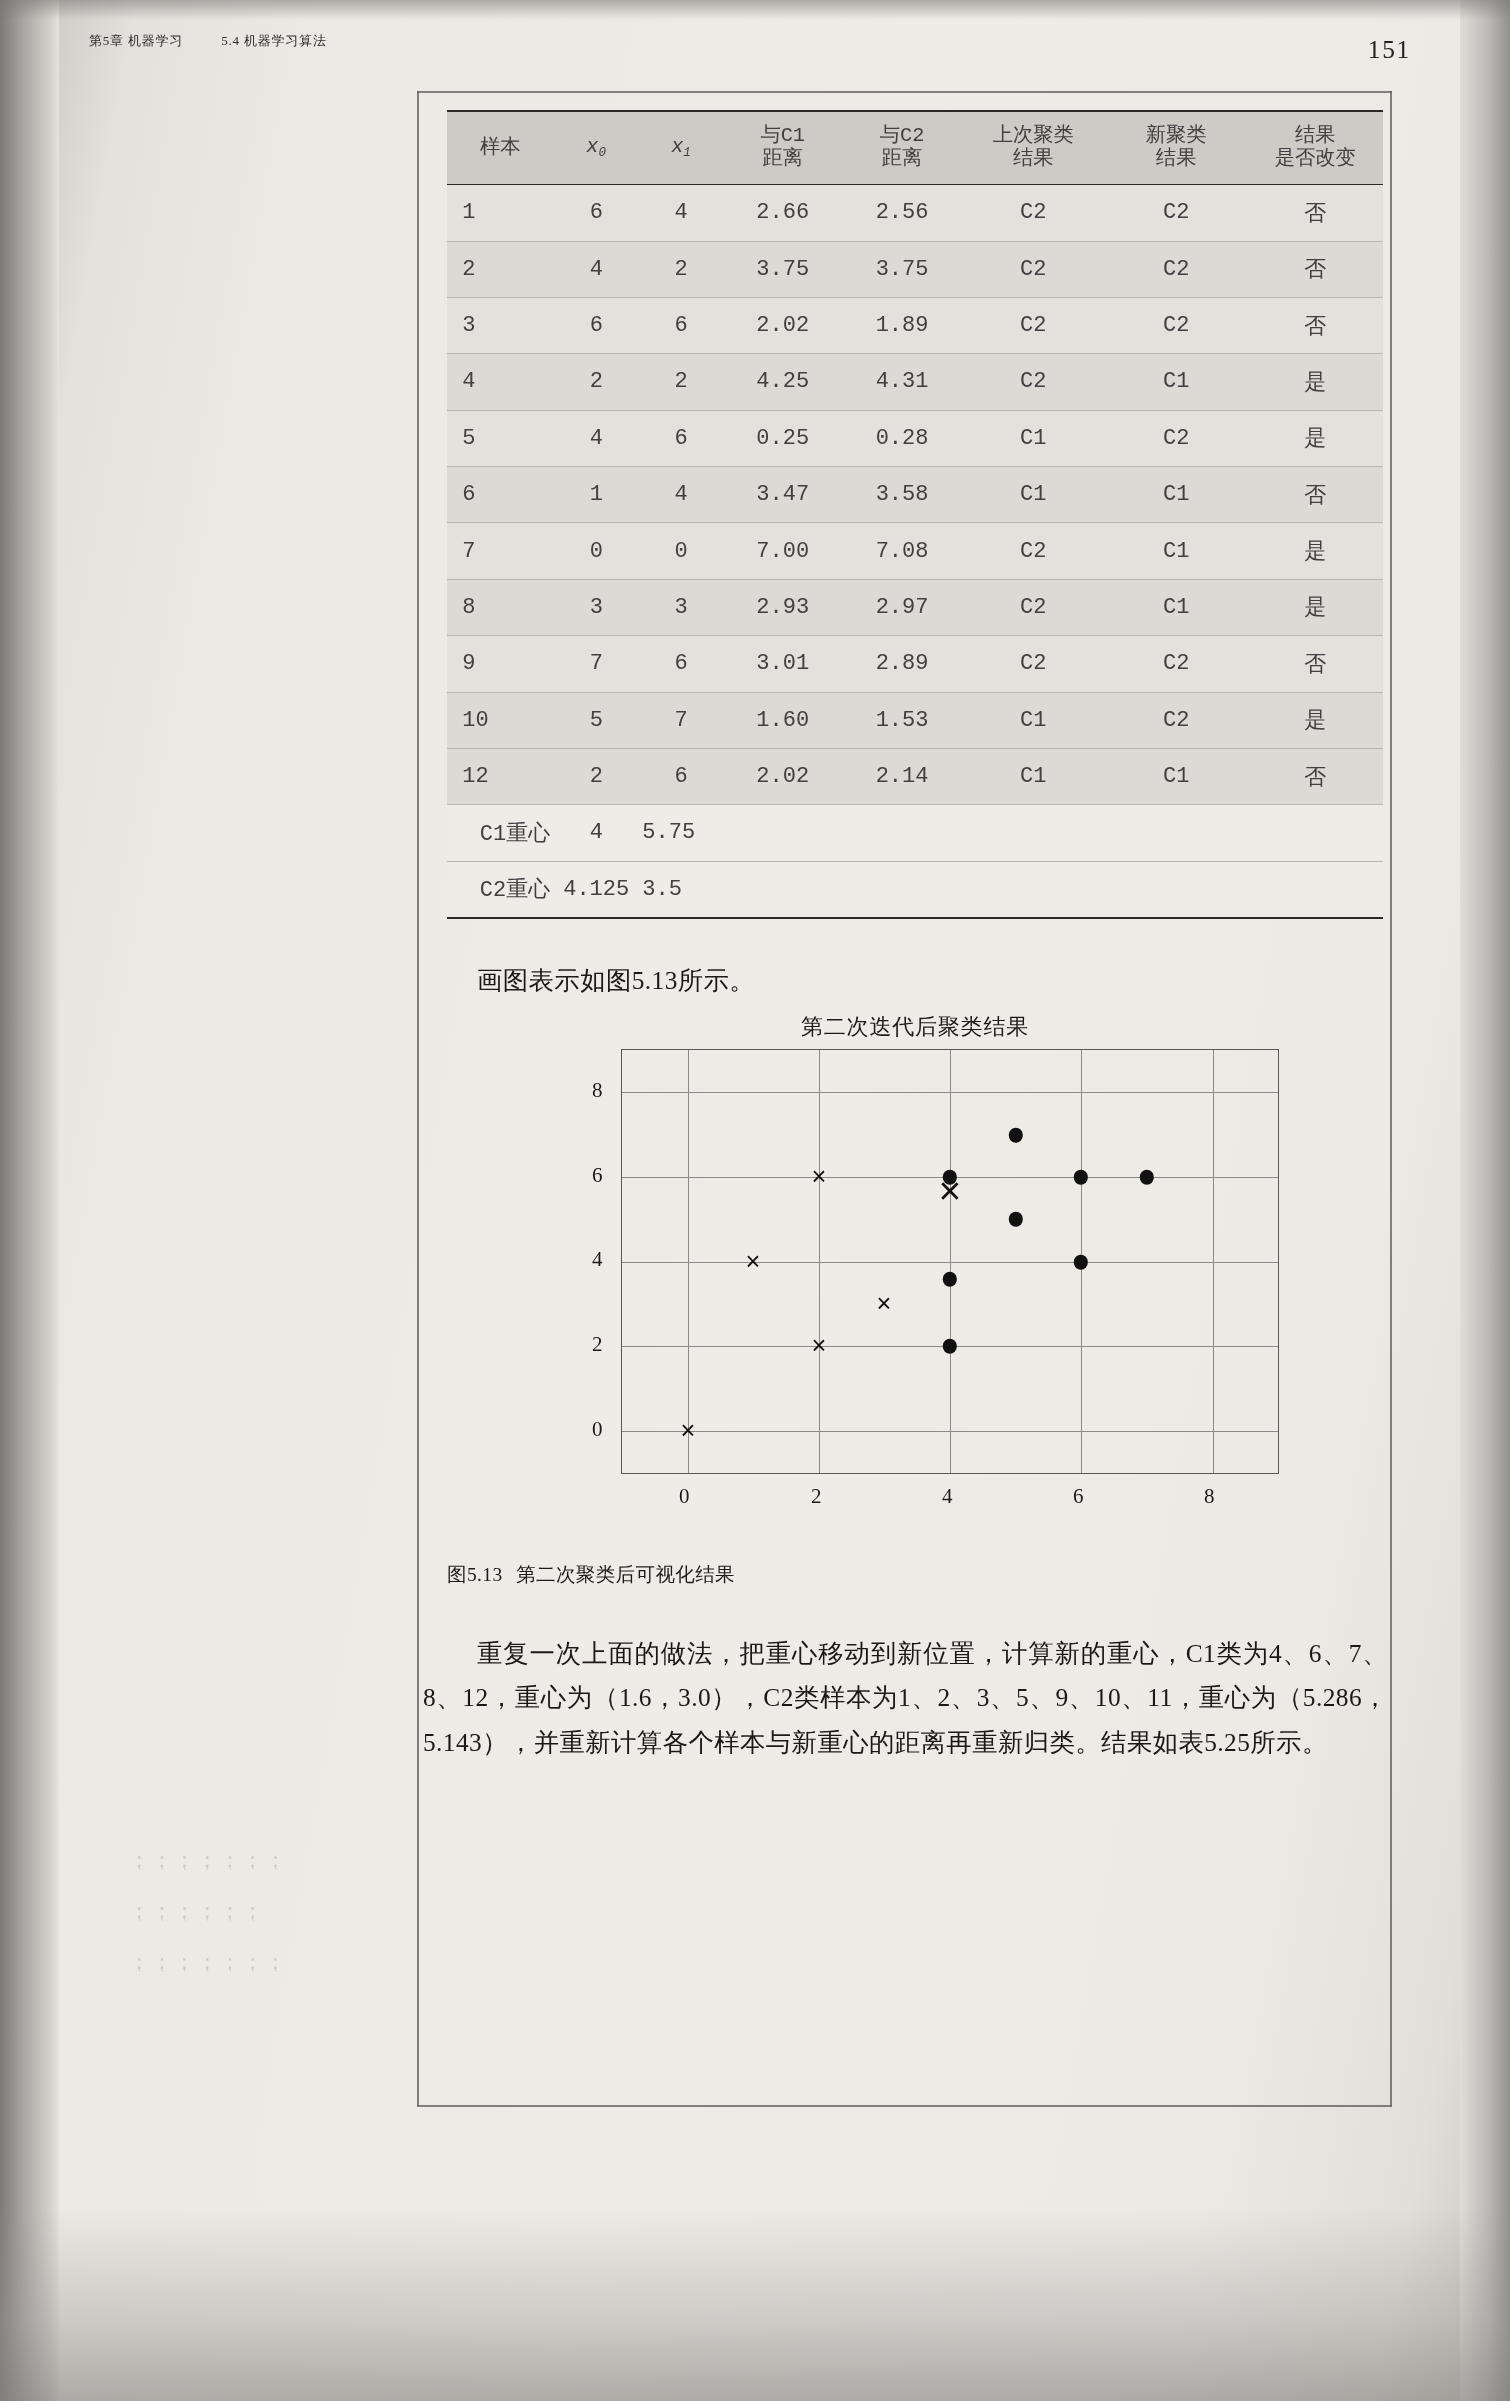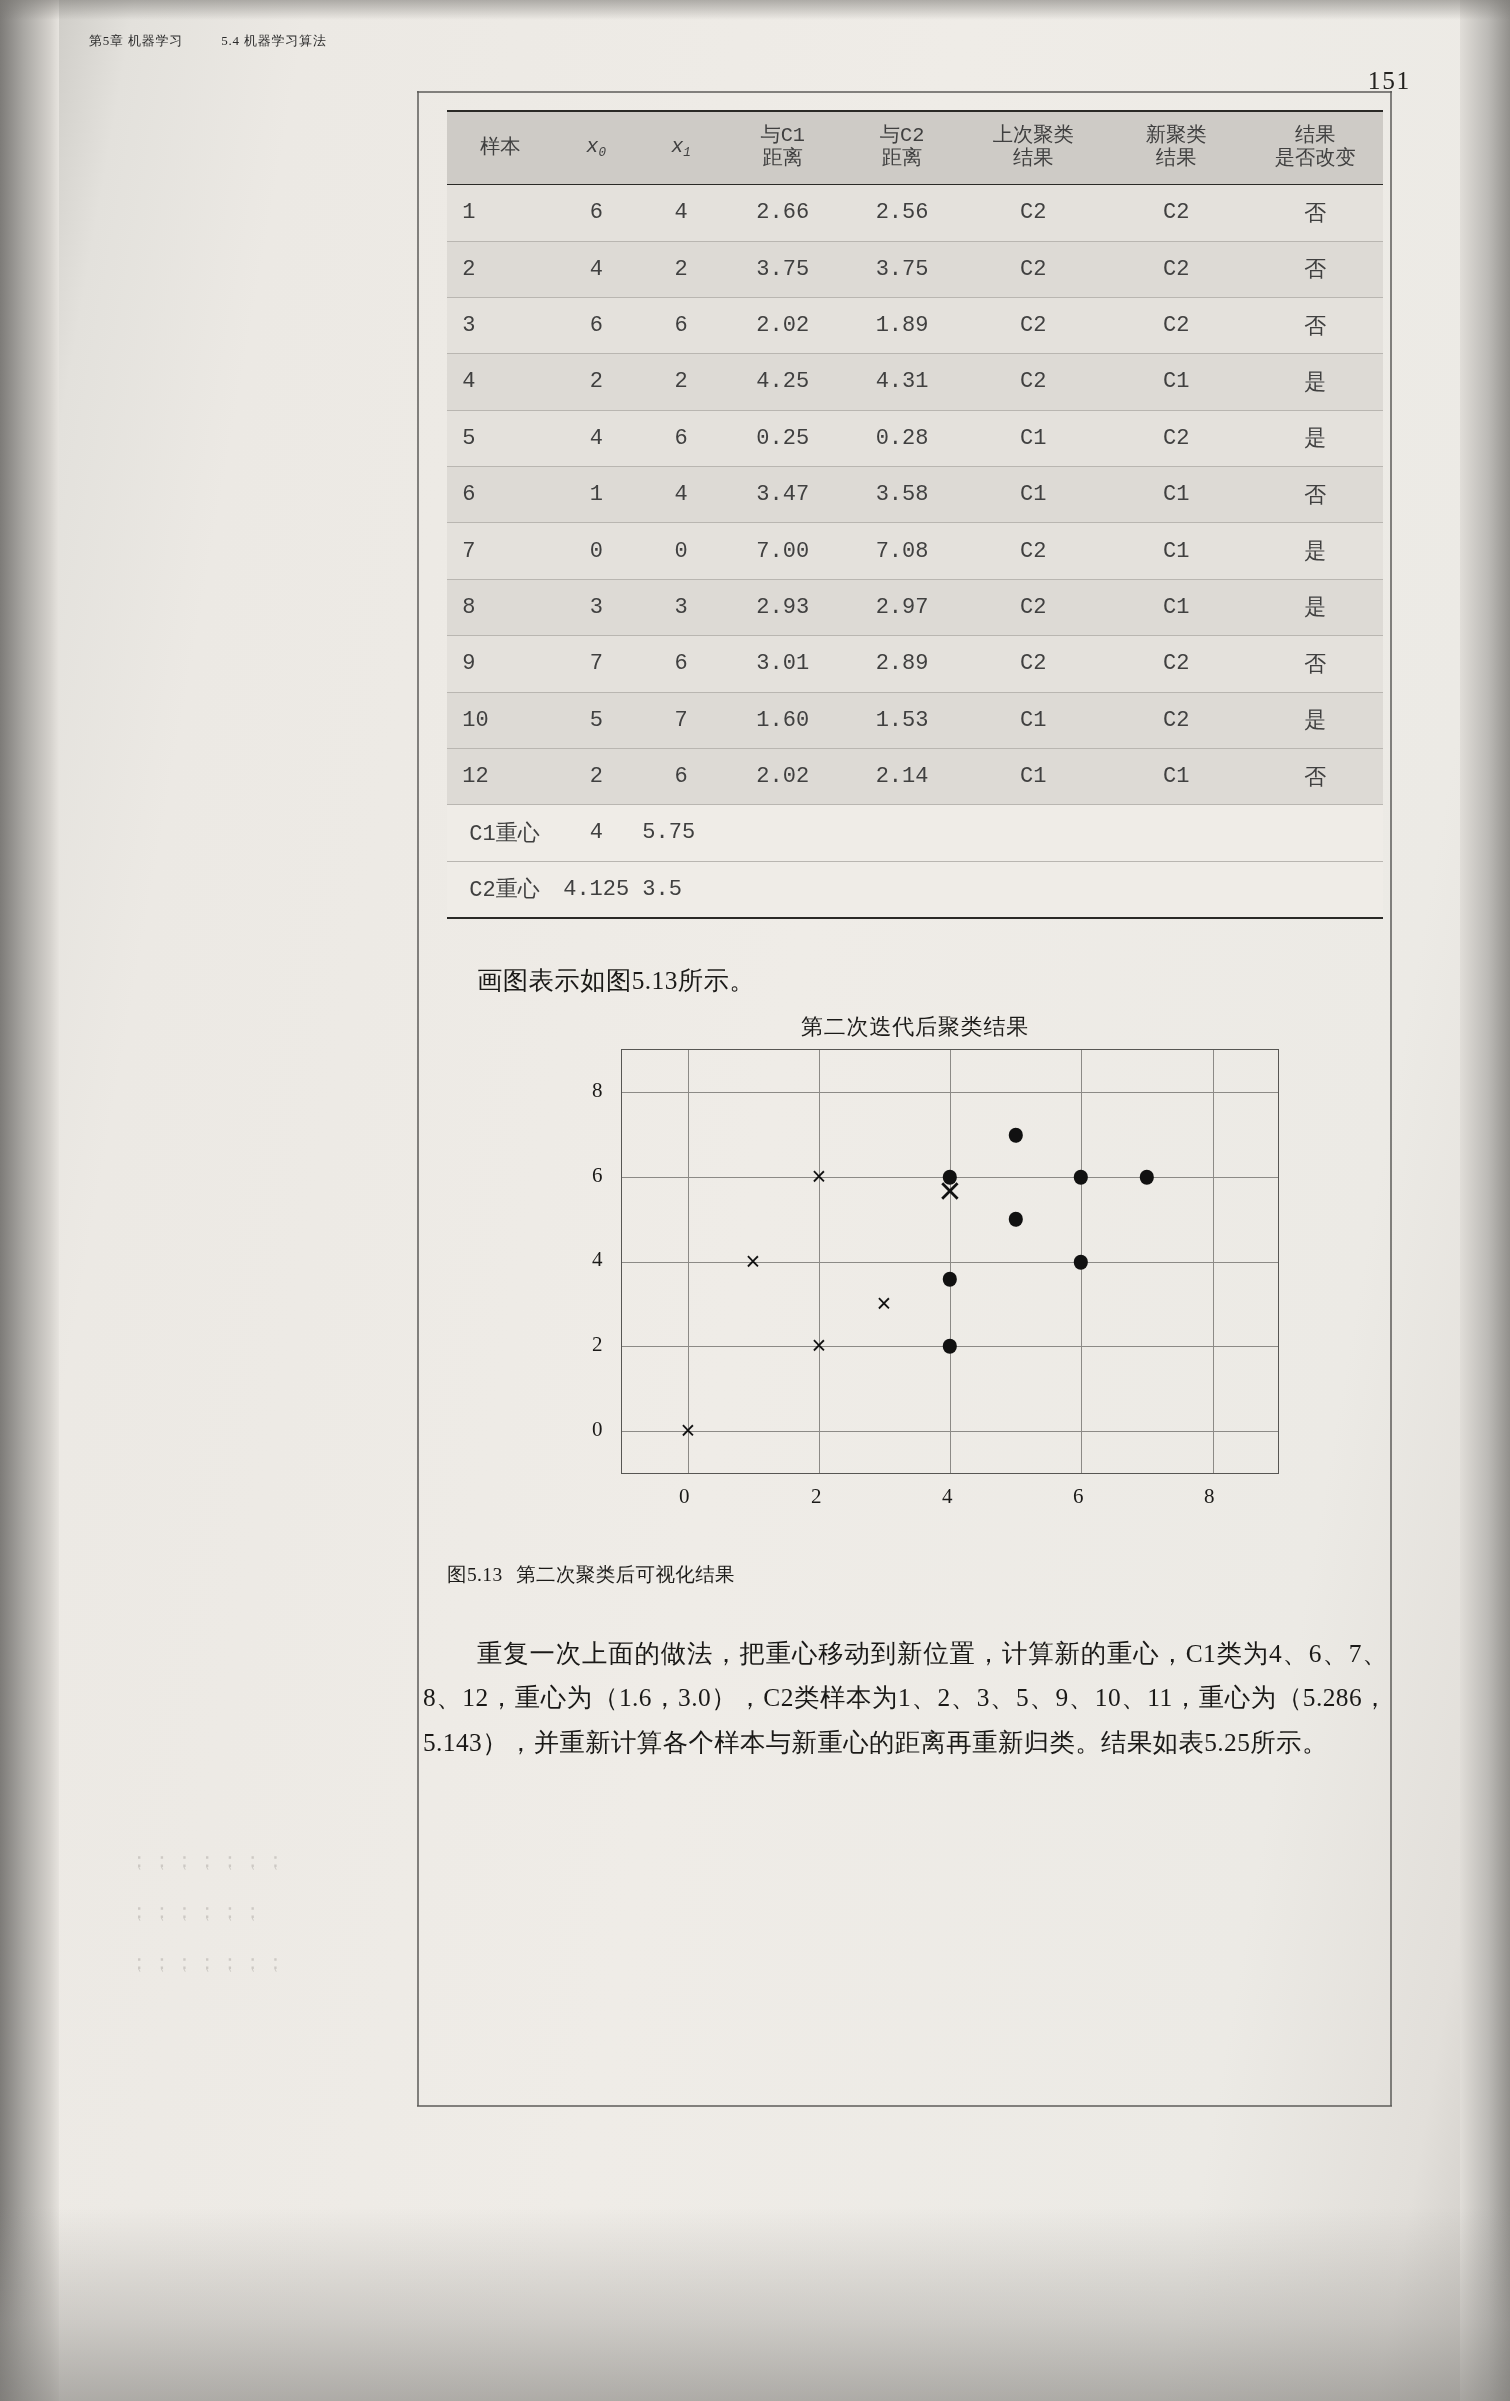--- a/index.html
+++ b/index.html
@@ -54,21 +54,21 @@
     top: 32px;
     font-size: 13px;
     color: #2a2a2a;
     letter-spacing: 0.8px;
     white-space: nowrap;
   }
   #runhead .sec { margin-left: 34px; }
   #pagenum {
     position: absolute;
     right: 100px;
-    top: 66px;
+    top: 35px;
     font-size: 25.4px;
     color: #23221f;
     font-family: "Liberation Serif", serif;
     letter-spacing: 1.7px;
   }
 
   
   .vline {
     position: absolute;
     background: #5c5b58;
@@ -126,21 +126,21 @@
   }
   table.data tbody tr.band-a td { background: #e4e1dc; }
   table.data tbody tr.band-b td { background: #dddad5; }
   table.data tbody tr.sample td { border-bottom: 0.8px solid #b9b6b1; }
   table.data td.idx { text-align: left; padding-left: 15.2px; }
   table.data tr.centroid td {
     background: #efece7;
     border-bottom: 0.8px solid #b9b6b1;
     font-size: 22px;
   }
-  table.data tr.centroid td.lbl { text-align: center; padding-left: 12px; white-space: nowrap;}
+  table.data tr.centroid td.lbl { text-align: right; padding-left: 12px; white-space: nowrap;}
   table.data tr.centroid.last td { border-bottom: 2.5px solid #2a2926; }
   .sub { font-size: 0.62em; vertical-align: -0.28em; }
   .ital { font-style: italic; }
 
   .para {
     font-size: 25.4px;
     color: #1a1917;
     line-height: 1.75;
     margin: 34px 0 0 0;
     text-align: justify;

